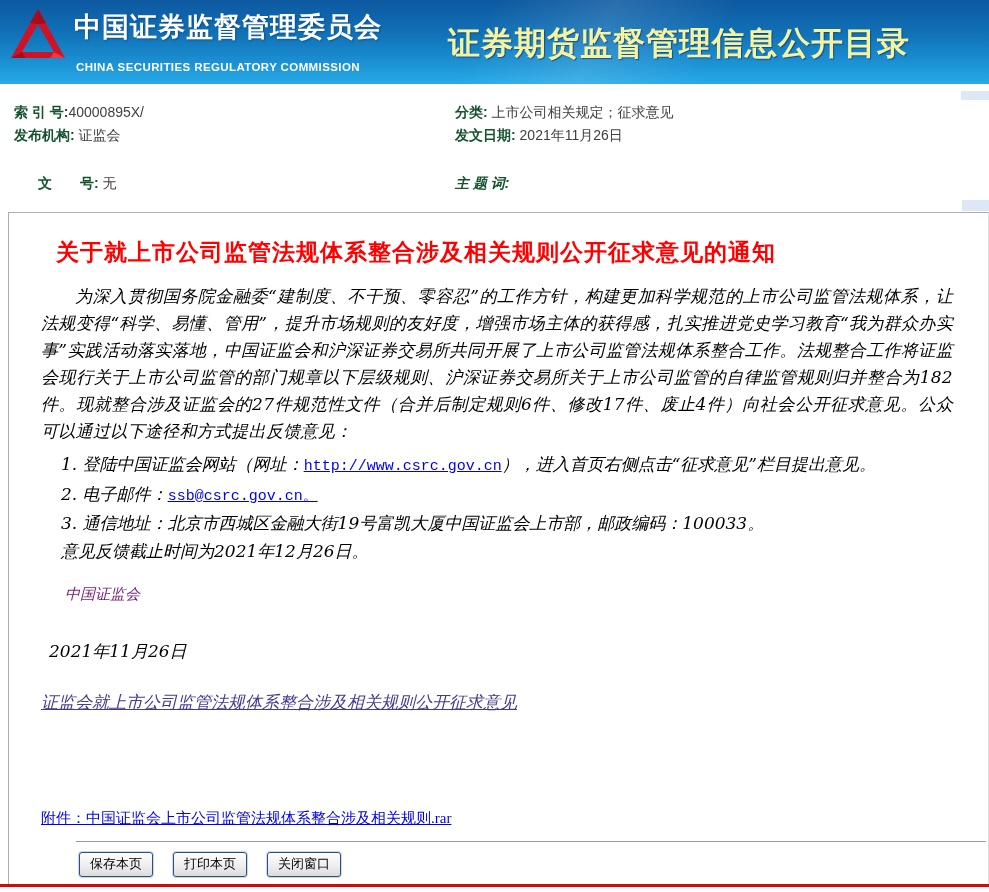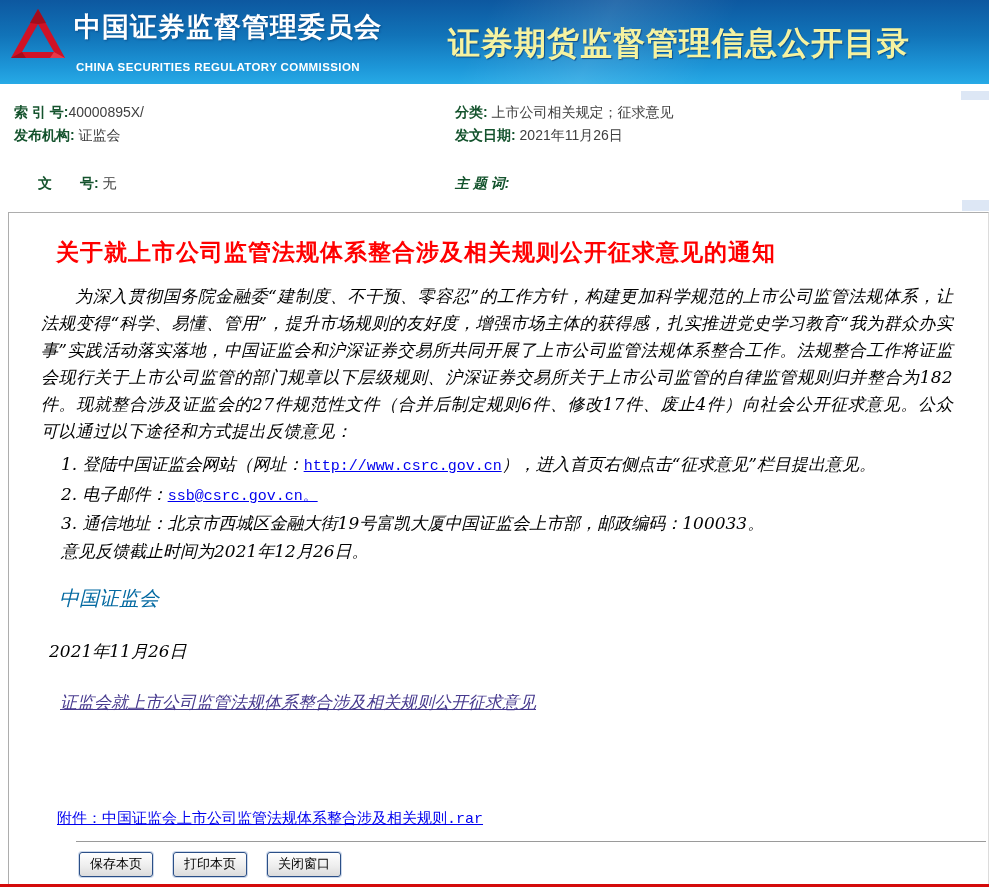--- a/index.html
+++ b/index.html
@@ -39,24 +39,24 @@
   
   .content-box{position:absolute;left:8px;top:212px;width:979px;height:672px;
        border-top:1px solid #adadad;border-left:1px solid #adadad;border-right:1px solid #dcdcdc;
        background:#fff;}
   .doc-title{position:absolute;left:47px;top:24px;color:#ff0000;font-weight:bold;font-size:23px;
        letter-spacing:1px;white-space:nowrap;}
   .kai{font-family:"DejaVu Serif",serif;font-style:italic;}
   .para{position:absolute;left:32px;top:70px;width:912px;font-size:17px;line-height:27px;
        color:#000;text-indent:2em;text-align:justify;letter-spacing:.3px;}
   .list{position:absolute;left:52px;top:238px;width:900px;font-size:17px;line-height:27.5px;color:#000;}
-  .sig{position:absolute;left:50px;top:372px;font-size:20px;color:#0369a1;}
+  .sig{position:absolute;left:56px;top:372px;font-size:15px;color:#701a75;}
   .sig-date{position:absolute;left:40px;top:427px;font-size:17px;color:#000;}
-  .related{position:absolute;left:32px;top:478px;font-size:17px;margin-left:19px;}
-  .attach{position:absolute;left:32px;top:596px;font-size:15px;font-family:Liberation Mono, monospace;font-style:normal;margin-left:16px;}
+  .related{position:absolute;left:32px;top:478px;font-size:17px;}
+  .attach{position:absolute;left:32px;top:596px;font-size:15px;font-family:Liberation Serif, serif;font-style:normal;}
   .hrline{position:absolute;left:67px;top:628px;width:910px;height:0;border-top:1px solid #9a9a9a;}
   .btn-row{position:absolute;left:70px;top:639px;display:flex;gap:20px;}
   .btn{font-family:"Liberation Sans",sans-serif;font-size:13px;color:#000;
        border:1px solid #2b4f87;border-radius:3px;padding:2px 10px 3px;
        background:linear-gradient(180deg,#ffffff 0%,#ececec 60%,#dcdcdc 100%);
        box-shadow:0 0 0 1px #ccd8ea;cursor:pointer;white-space:nowrap;}
 
   a.blue-link{color:#0000ee;text-decoration:underline;cursor:pointer;}
   a.mono-link{font-family:"Liberation Mono",monospace;font-size:15px;font-style:normal;}
   a.visited-link{color:#473a8e;text-decoration:underline;cursor:pointer;}

